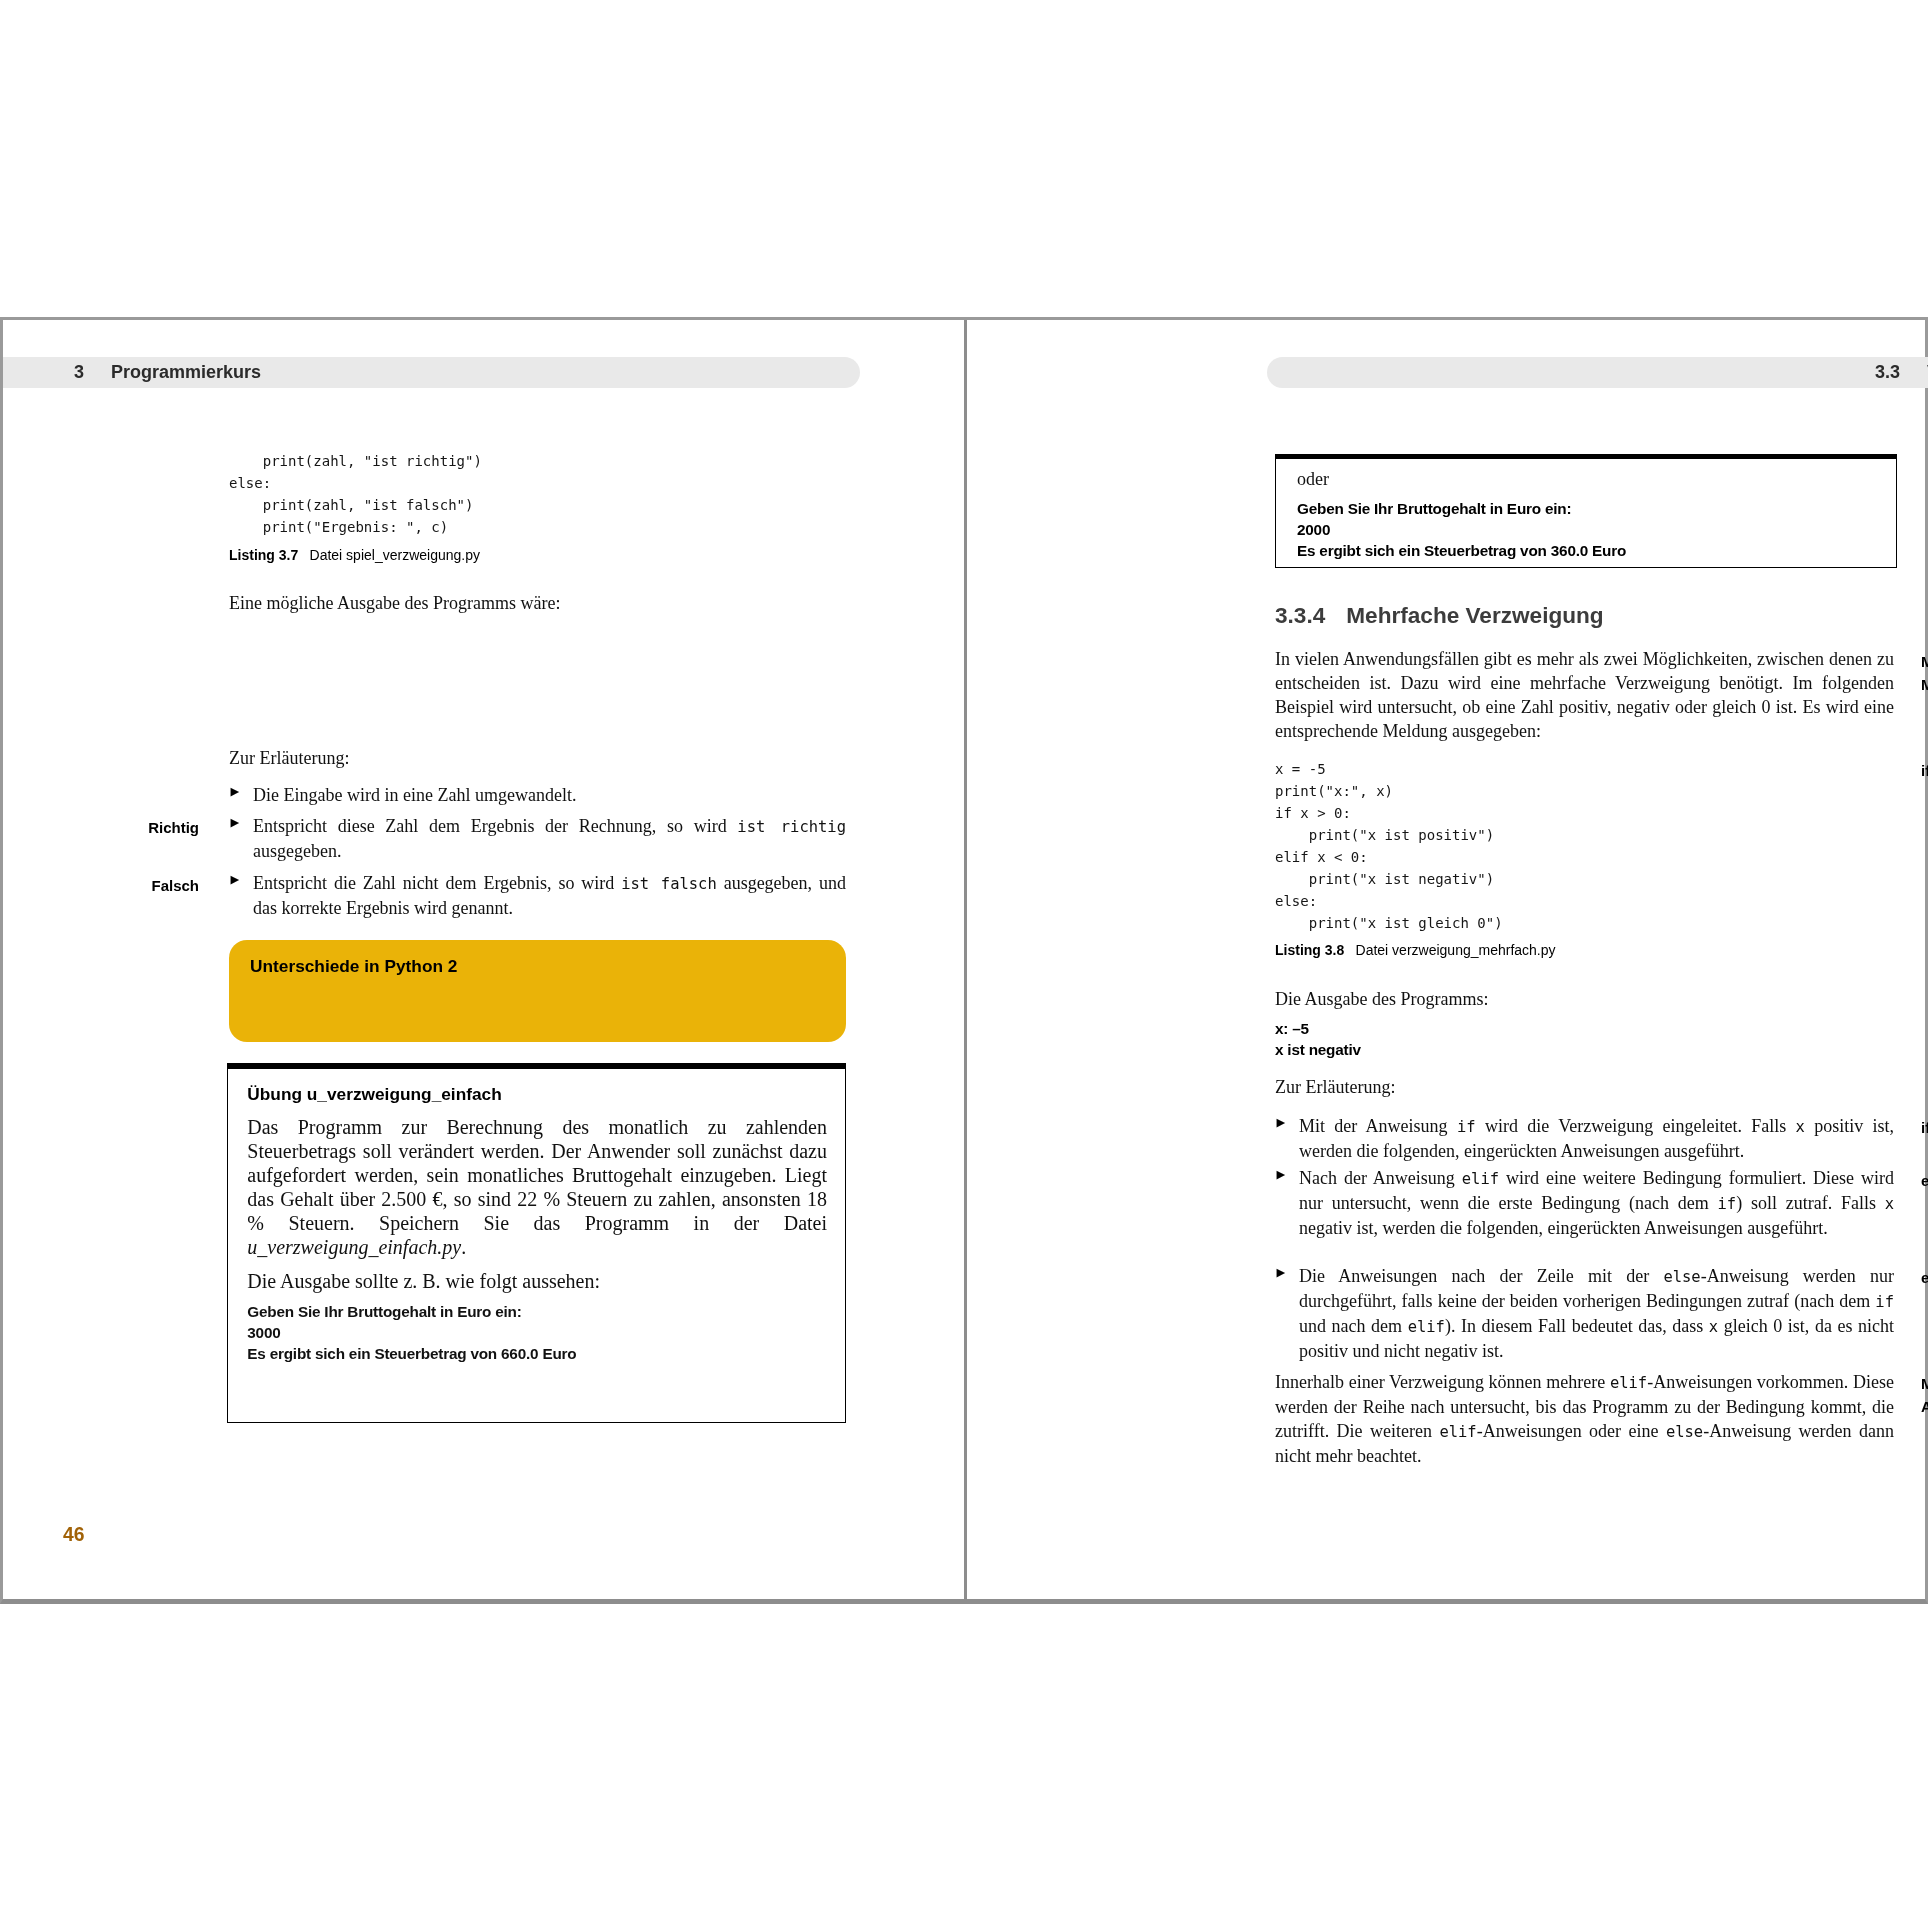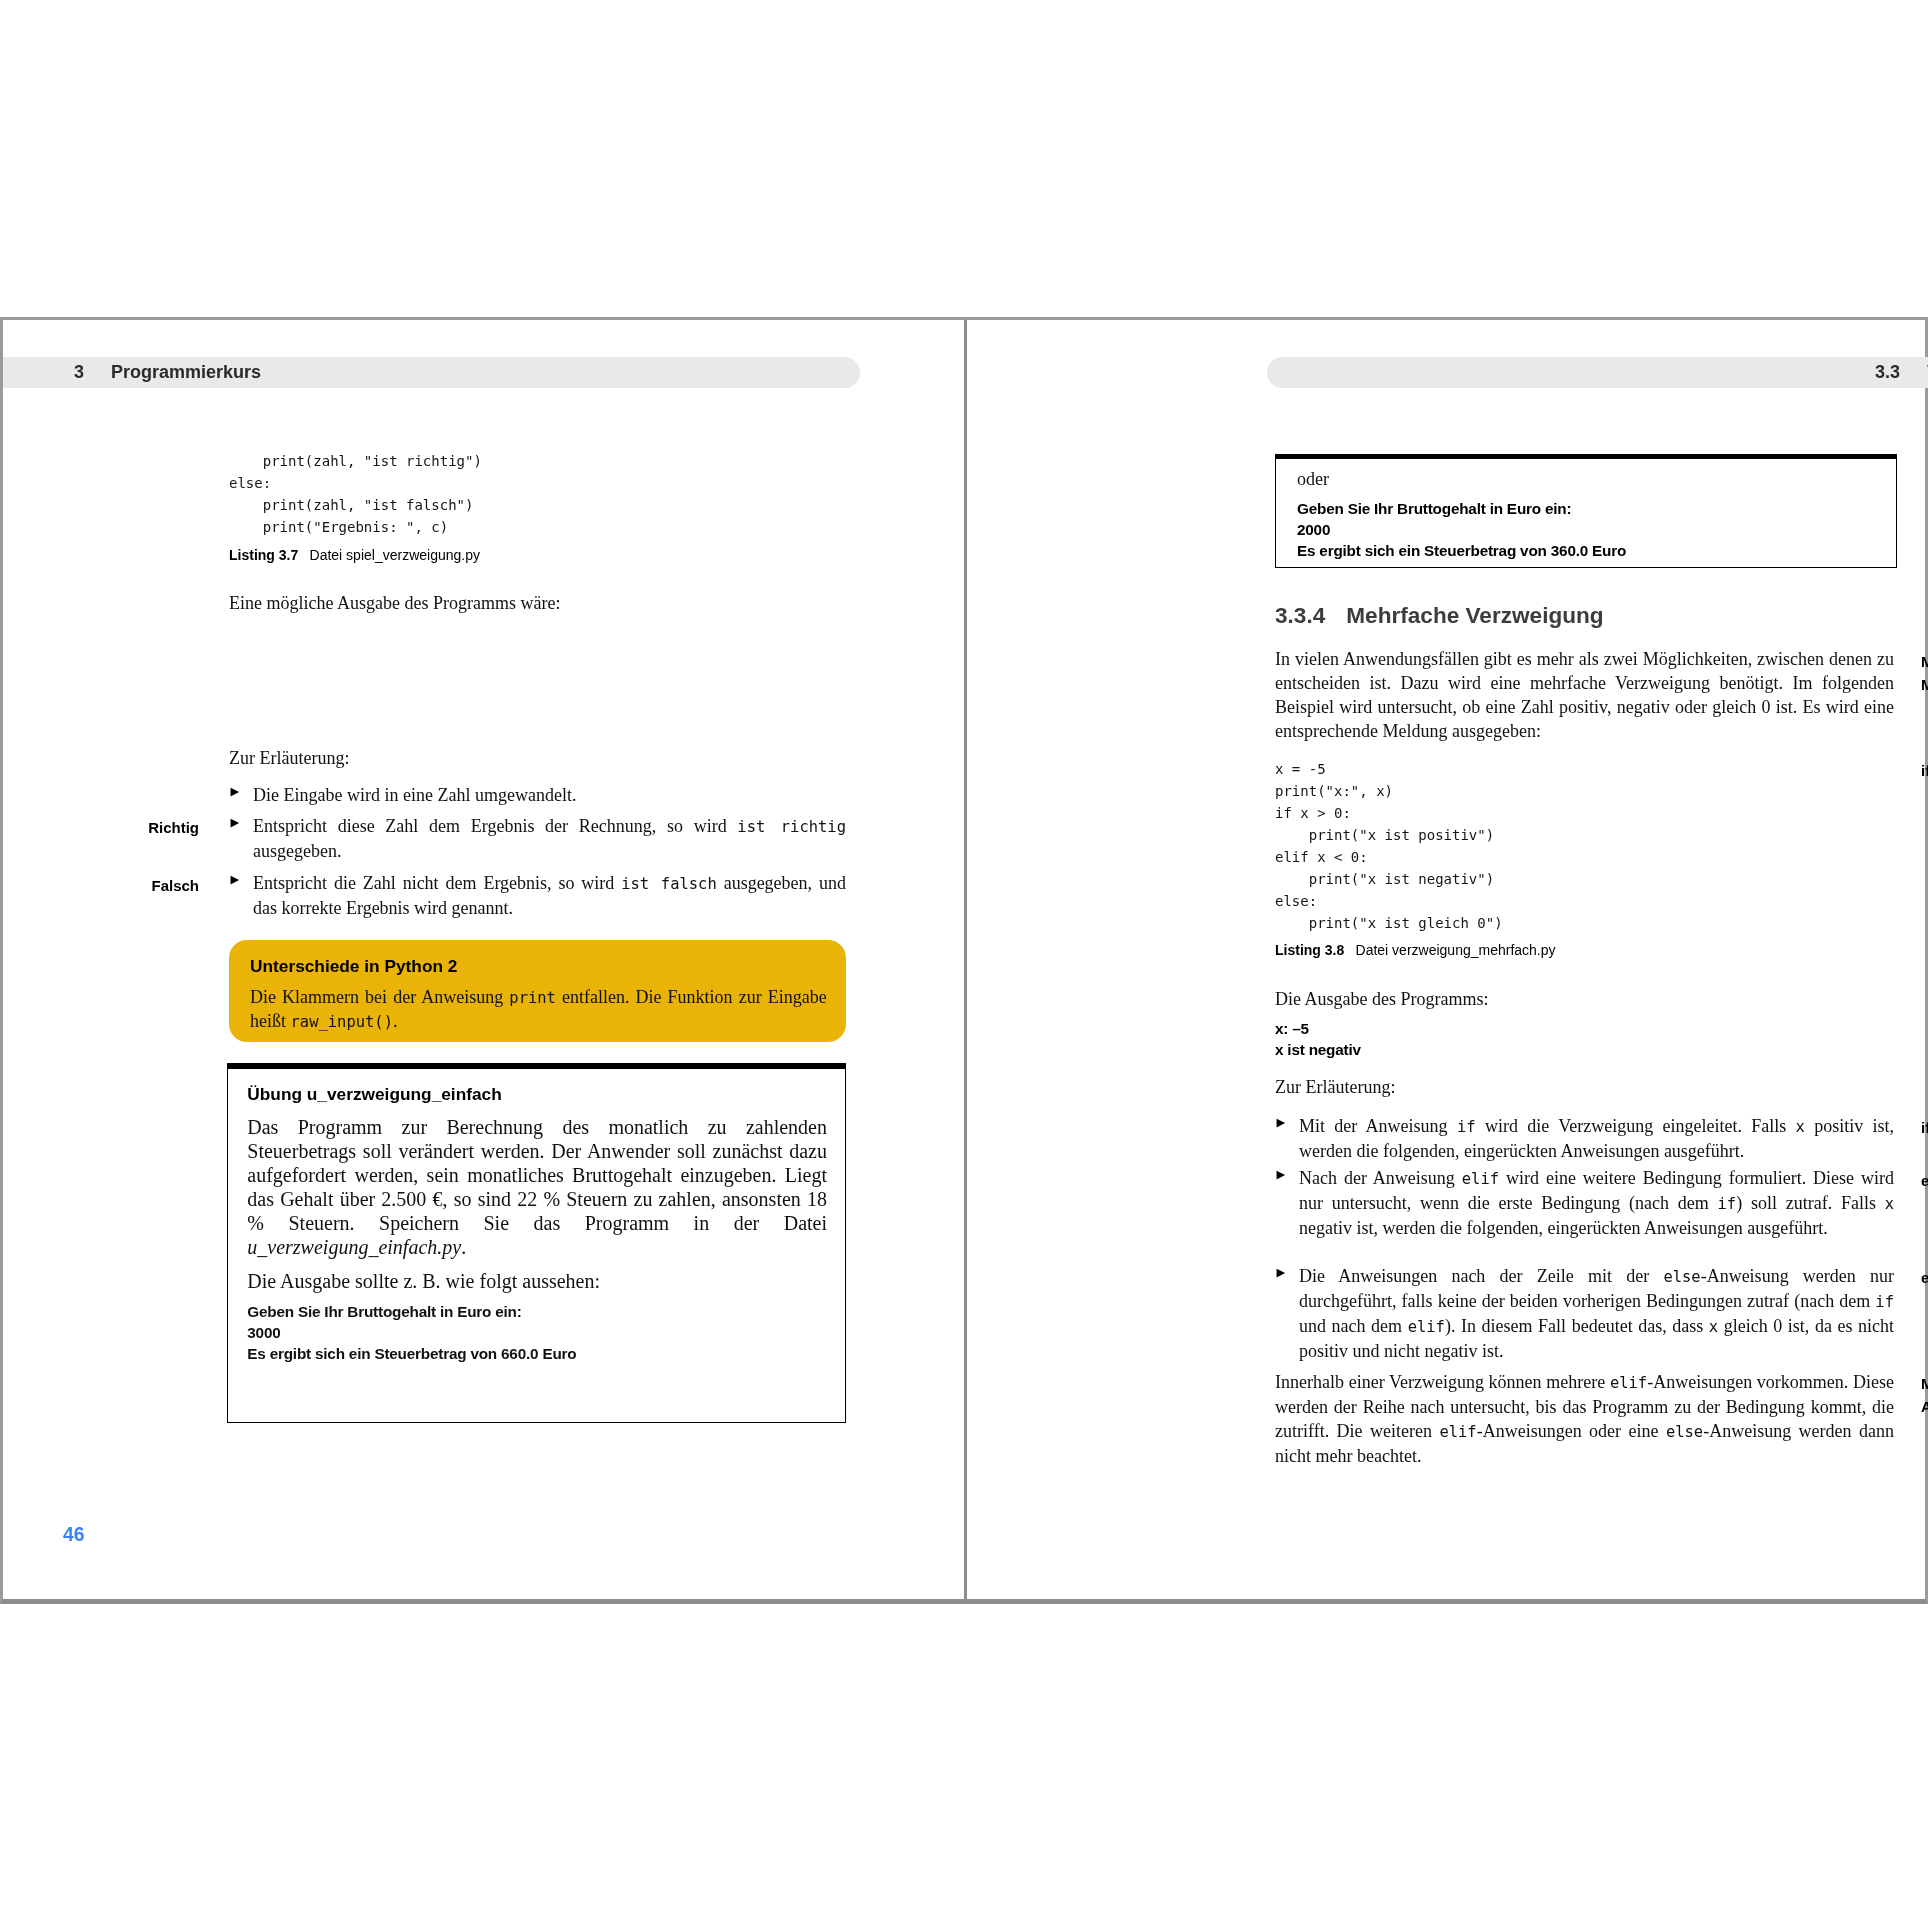--- a/index.html
+++ b/index.html
@@ -54,21 +54,21 @@
 
   .contbox{position:absolute;top:134px;left:122px;width:622px;height:114px;box-sizing:border-box;
            border:1.6px solid #000;border-top:5.6px solid #000;padding:8px 16px 0 21px;background:#fff;}
   .contbox .oder{font-size:18px;line-height:24px;margin-bottom:7.3px;}
 
   .secheading{position:absolute;font-family:"Liberation Sans",sans-serif;font-weight:bold;
               font-size:22.6px;color:#3c3c3c;white-space:nowrap;}
   .secheading .sgap{display:inline-block;width:21px;}
 
   .pagenum{position:absolute;top:1204px;font-family:"Liberation Sans",sans-serif;font-weight:bold;
-           font-size:19.3px;color:#3b82f6;}
+           font-size:19.3px;color:#a16207;}
   .mono{font-family:"DejaVu Sans Mono",monospace;font-size:0.86em;}
   .it{font-style:italic;}
 </style>
 </head>
 <body>
 
 <div class="spread">
 
   <div class="page page-left">
 
@@ -101,21 +101,20 @@
     <div class="bullet" style="top:551px;left:226px;width:617px;">
       <span class="marker">▶</span>
       <div class="btext"><span>Entspricht die Zahl nicht dem Ergebnis, so wird </span><span class="mono">ist falsch</span><span> ausgegeben, und das korrekte Ergebnis wird genannt.</span></div>
     </div>
 
     <div class="mnote mnote-left" style="top:497px;">Richtig</div>
     <div class="mnote mnote-left" style="top:555px;">Falsch</div>
 
     <div class="infobox">
       <div class="ibtitle">Unterschiede in Python 2</div>
-      <div class="ibbody"><span>Die Klammern bei der Anweisung </span><span class="mono">print</span><span> entfallen. Die Funktion zur Eingabe heißt </span><span class="mono">raw_input()</span><span>.</span></div>
     </div>
 
     <div class="exbox">
       <div class="extitle">Übung u_verzweigung_einfach</div>
       <div class="expara"><span>Das Programm zur Berechnung des monatlich zu zahlenden Steuerbetrags soll verändert werden. Der Anwender soll zunächst dazu aufgefordert werden, sein monatliches Bruttogehalt einzugeben. Liegt das Gehalt über 2.500 €, so sind 22 % Steuern zu zahlen, ansonsten 18 % Steuern. Speichern Sie das Programm in der Datei </span><span class="it">u_verzweigung_einfach.py</span><span>.</span></div>
       <div class="expara" style="margin-bottom:8px;text-align:left;">Die Ausgabe sollte z. B. wie folgt aussehen:</div>
       <div class="exconsole">Geben Sie Ihr Bruttogehalt in Euro ein:
 3000
 Es ergibt sich ein Steuerbetrag von 660.0 Euro</div>
     </div>

